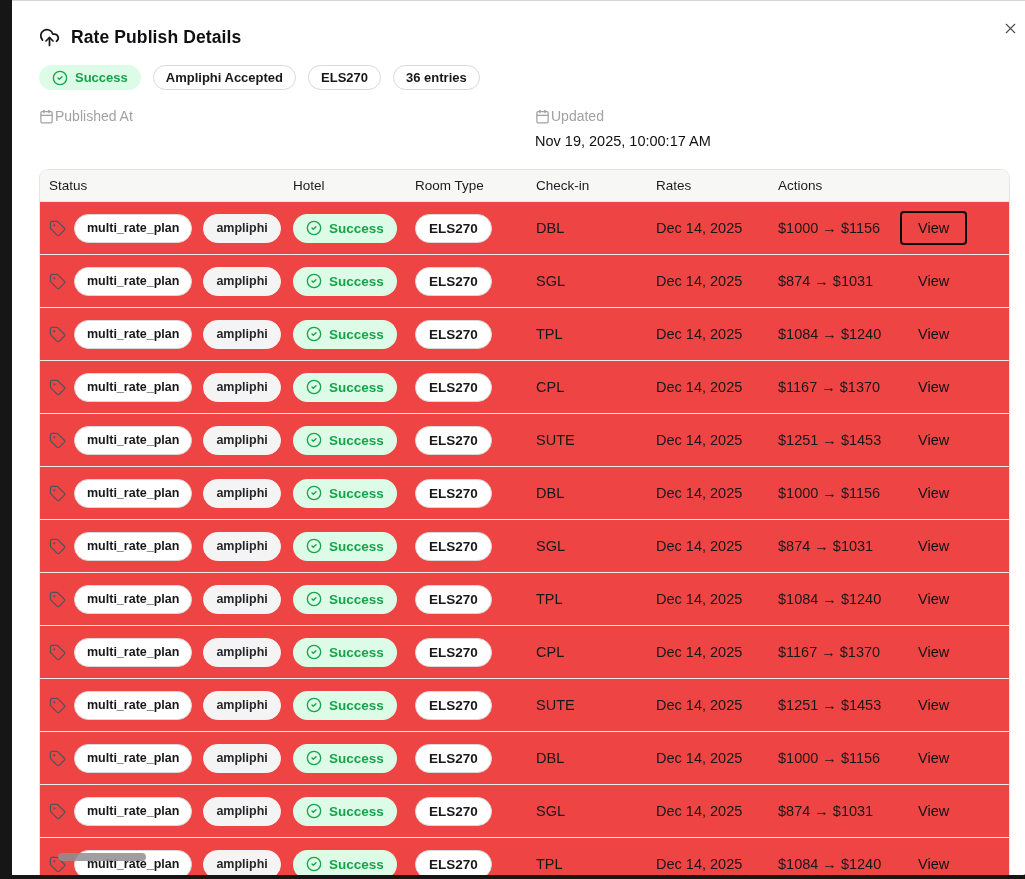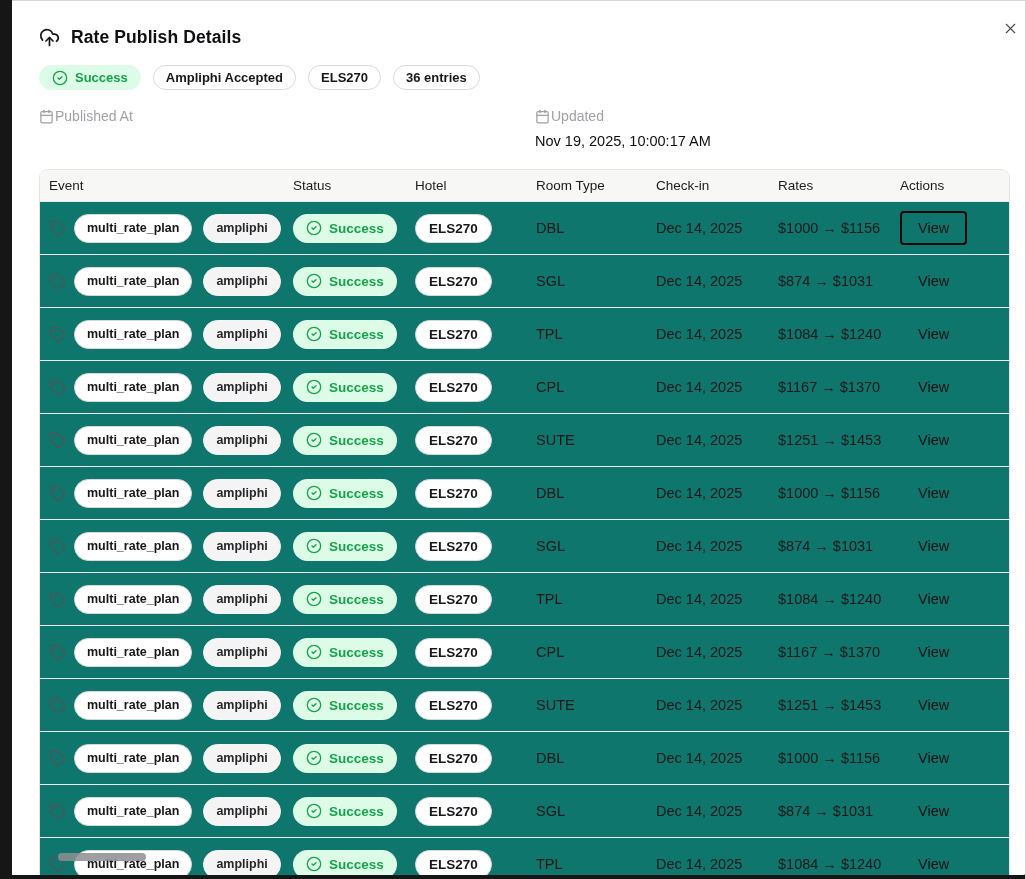--- a/index.html
+++ b/index.html
@@ -77,21 +77,21 @@
     align-items:center;
   }
   .thead{
     height:32px; background:#f7f7f5;
     border-bottom:1px solid #e6e6e4;
   }
   .th{
     padding-left:9px; font-size:13.5px; color:#1c1c20; font-weight:400;
   }
   .trow{
-    height:53px; border-bottom:1px solid #ececeb; background:#0f766e;
+    height:53px; border-bottom:1px solid #ececeb; background:#ef4444;
   }
   .cell{ padding-left:9px; font-size:14.5px; color:#18181b; }
   .event-cell{ display:flex; align-items:center; gap:8px; }
   .tag-pill{
     display:inline-flex; align-items:center;
     height:29px; padding:0 12px; margin-left:0;
     border:1px solid #d9d9d9; border-radius:999px;
     font-size:12.5px; font-weight:600; color:#18181b; background:#fff;
     white-space:nowrap;
   }
@@ -193,21 +193,20 @@
           </svg>
         </span>
         <span>Updated</span>
       </div>
       <div class="meta-value">Nov 19, 2025, 10:00:17 AM</div>
     </div>
   </div>
 
   <div class="rates-table">
     <div class="thead">
-      <div class="th">Event</div>
       <div class="th">Status</div>
       <div class="th">Hotel</div>
       <div class="th">Room Type</div>
       <div class="th">Check-in</div>
       <div class="th">Rates</div>
       <div class="th">Actions</div>
     </div>
     <div>
         <div class="trow">
     <div class="cell event-cell">

